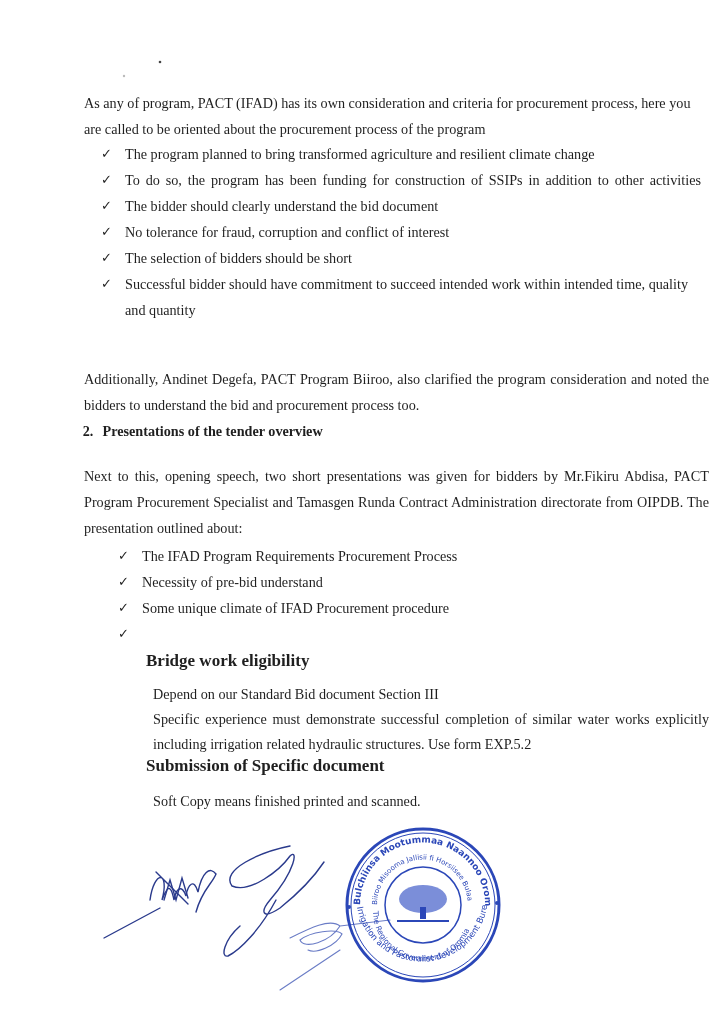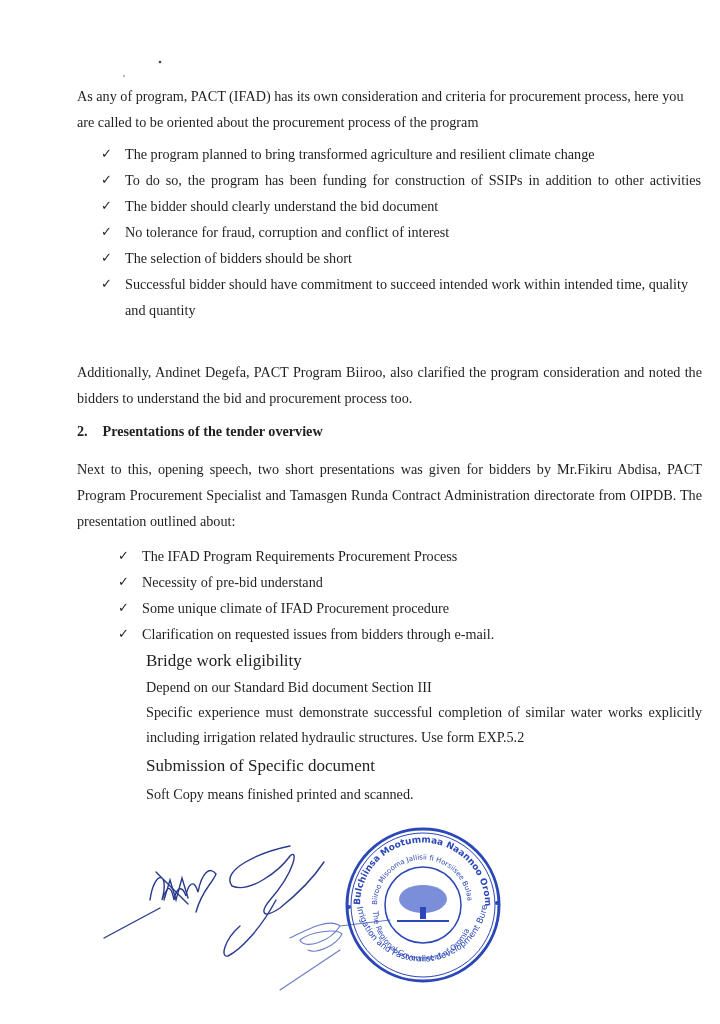--- a/index.html
+++ b/index.html
@@ -1,33 +1,33 @@
 <!DOCTYPE html>
 <html><head>
   <meta charset="utf-8">
   <style>
     html, body { margin: 0; padding: 0; }
     body {
       width: 720px; height: 1024px; background: #ffffff; position: relative; overflow: hidden;
       font-family: "Liberation Serif", "DejaVu Serif", serif; color: #1f1f1f;
     }
     .page { position: absolute; left: 0; top: 0; width: 720px; height: 1024px; }
-    .p { position: absolute; font-size: 14.2px; line-height: 26px; margin: 0; }
+    .p { position: absolute; font-size: 14.2px; line-height: 26px; margin: 7px; }
     .intro { left: 77px; top: 83px; width: 625px; }
     .check-list { position: absolute; margin: 0; padding: 0; list-style: none; }
     .check-list li { position: relative; font-size: 14.2px; line-height: 26px; padding-left: 24px; }
     .check-list li .check { position: absolute; left: 0; top: 0; font-size: 13px; }
     .list1 { left: 101px; top: 141px; width: 600px; }
     .list1 li { margin-bottom: 0; }
     .para2 { left: 77px; top: 359px; width: 625px; text-align: justify; text-align-last: left; }
-    .section-head { position: absolute; left: 77px; top: 418px; font-size: 14.2px; font-weight: bold; line-height: 26px; }
+    .section-head { position: absolute; left: 77px; top: 418px; font-size: 14.2px; font-weight: bold; line-height: 26px; text-align: center; }
     .section-head .num { display: inline-block; width: 22px; }
     .para3 { left: 77px; top: 456px; width: 625px; text-align: justify; }
     .list2 { left: 118px; top: 543px; width: 580px; }
-    .h2 { position: absolute; left: 146px; font-size: 17px; font-weight: normal; line-height: 24px; }
+    .h2 { position: absolute; left: 146px; font-size: 17px; font-weight: bold; line-height: 24px; }
     .h-bridge { top: 649px; }
     .h-sub { top: 754px; }
     .body2 { left: 146px; width: 556px; font-size: 14.2px; line-height: 25px; }
     .b1 { top: 675px; }
     .b2 { top: 700px; text-align: justify; text-align-last: left; }
     .b3 { top: 782px; }
     .justify-line { text-align: justify; text-align-last: justify; }
     .specks { position: absolute; left: 118px; top: 52px; width: 60px; height: 30px; }
     .signatures { position: absolute; left: 90px; top: 830px; width: 420px; height: 180px; }
     .stamp { position: absolute; left: 335px; top: 815px; width: 175px; height: 175px; }
@@ -59,21 +59,21 @@
     <span class="num">2.</span>
     <span>Presentations of the tender overview</span>
   </div>
 
   <p class="p para3">Next to this, opening speech, two short presentations was given for bidders by Mr.Fikiru Abdisa, PACT Program Procurement Specialist and Tamasgen Runda Contract Administration directorate from OIPDB. The presentation outlined about:</p>
 
   <ul class="check-list list2">
     <li><span class="check">✓</span><span>The IFAD Program Requirements Procurement Process</span></li>
     <li><span class="check">✓</span><span>Necessity of pre-bid understand</span></li>
     <li><span class="check">✓</span><span>Some unique climate of IFAD Procurement procedure</span></li>
-    <li><span class="check">✓</span><span>Clarification on requested issues from bidders through e-mail.</span></li>
+    <li><span class="check">✓</span></li>
   </ul>
 
   <div class="h2 h-bridge">Bridge work eligibility</div>
   <p class="p body2 b1">Depend on our Standard Bid document Section III</p>
   <p class="p body2 b2">Specific experience must demonstrate successful completion of similar water works explicitly including irrigation related hydraulic structures.  Use form EXP.5.2</p>
 
   <div class="h2 h-sub">Submission of Specific document</div>
   <p class="p body2 b3">Soft Copy means finished printed and scanned.</p>
 
   <svg class="signatures" viewBox="0 0 420 180" fill="none" stroke="#2a3a8c" stroke-width="1.4" stroke-linecap="round">

